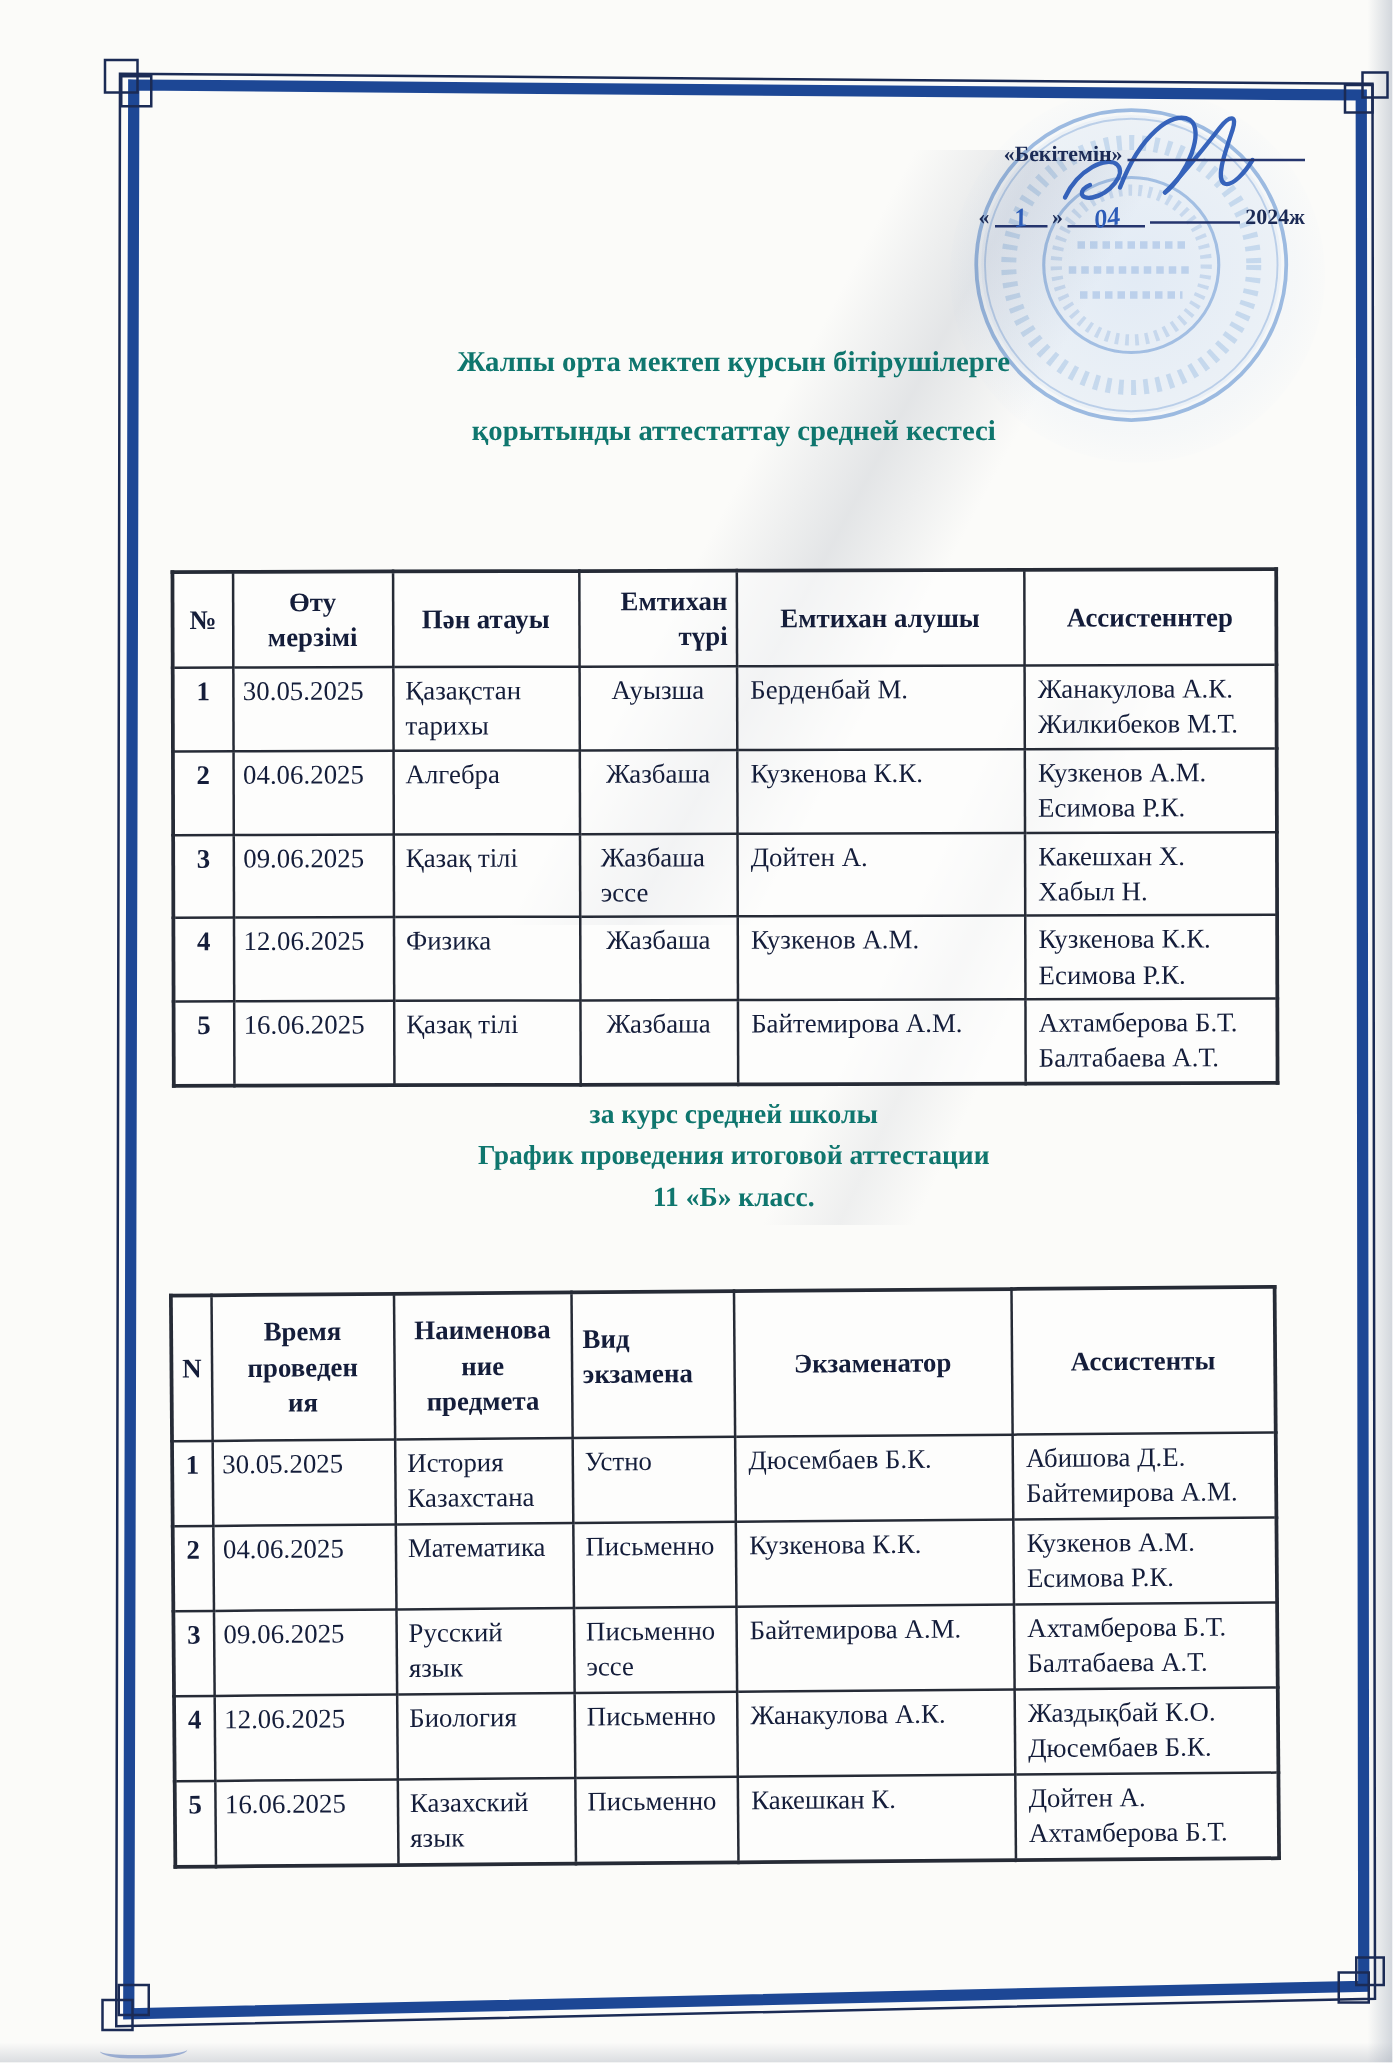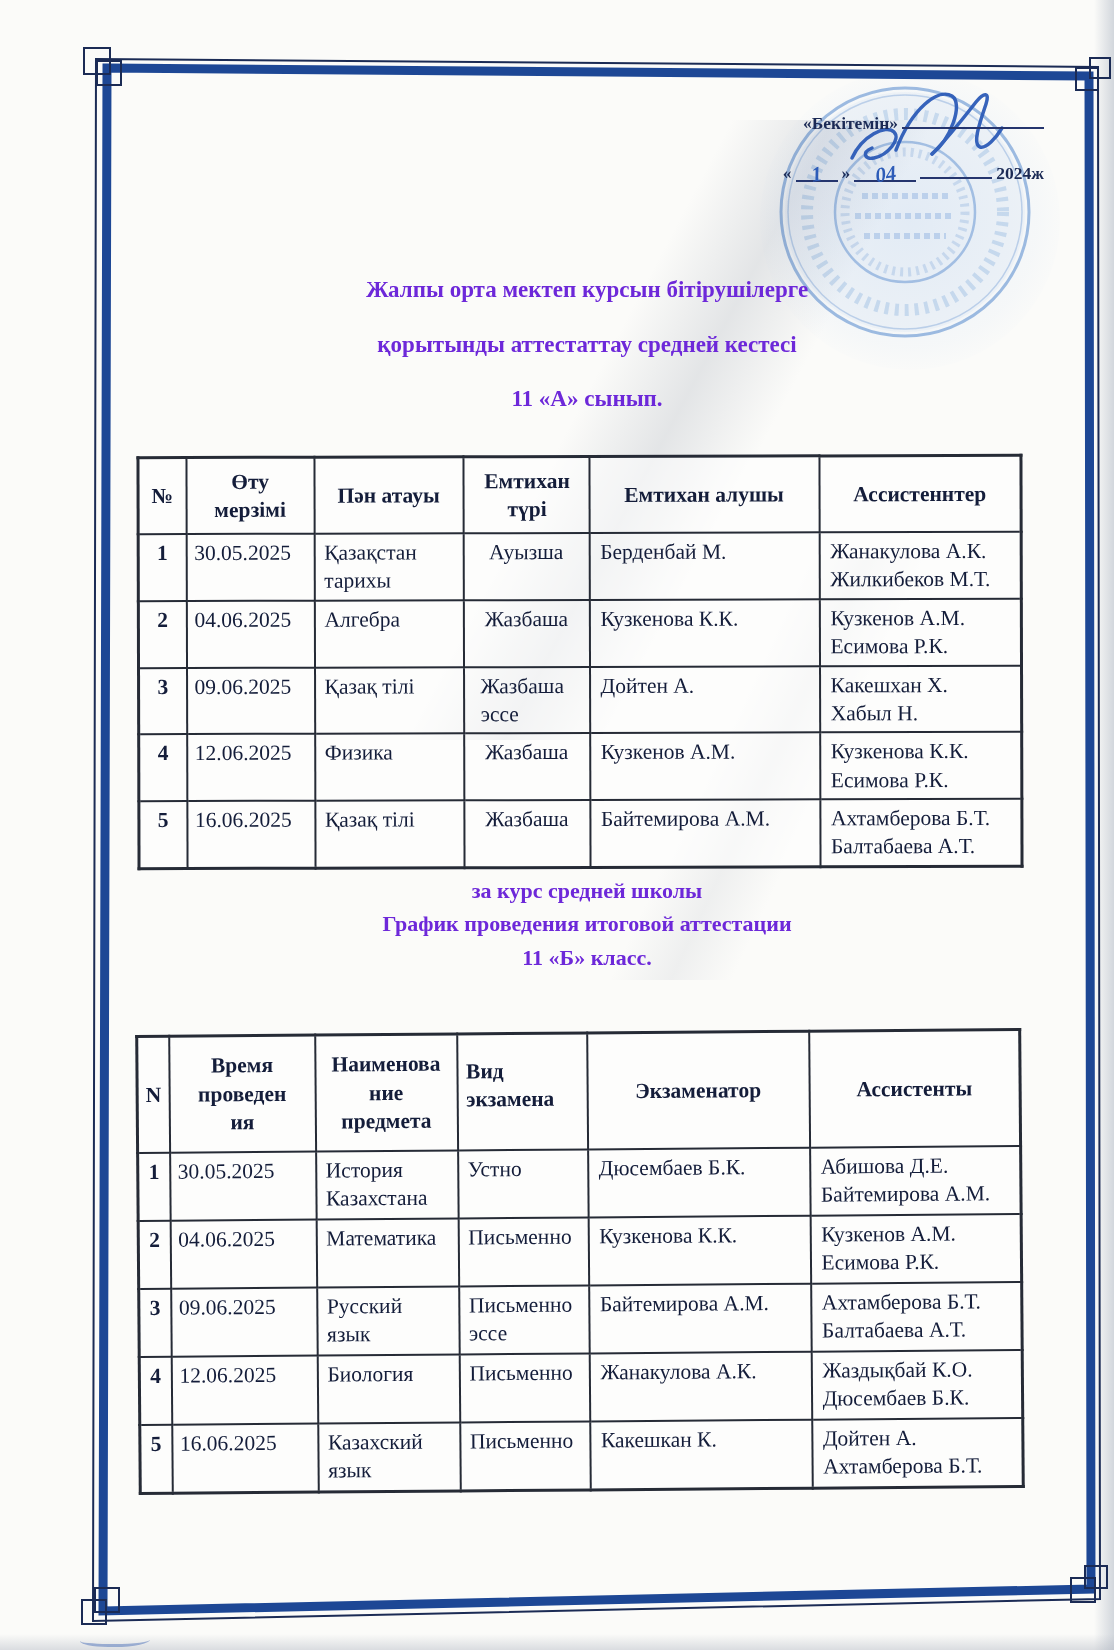--- a/index.html
+++ b/index.html
@@ -31,21 +31,21 @@
     border-bottom:2px solid #25356e;vertical-align:baseline;margin-left:4px;}
   .date-line{display:flex;justify-content:flex-end;align-items:baseline;gap:4px;}
   .blank{display:inline-block;border-bottom:2px solid #25356e;text-align:center;height:20px;}
   .blank.day{width:42px;}
   .blank.month{width:62px;}
   .blank.long{width:72px;}
   .hand{color:#2d5cb8;font-style:italic;font-size:21px;font-weight:bold;
     display:inline-block;transform:rotate(-9deg) translateY(2px);}
 
   
-  .title{position:absolute;left:137px;width:900px;text-align:center;font-weight:bold;color:#6d28d9;}
+  .title{position:absolute;left:137px;width:900px;text-align:center;font-weight:bold;color:#0f766e;}
   .title-a{top:276px;font-size:23px;}
   .title-a .tline{margin-bottom:27px;line-height:1.2;}
   .title-b{top:878px;font-size:22px;}
   .title-b .tline{margin-bottom:8px;line-height:1.15;}
 
   
   table.t{position:absolute;left:137px;border-collapse:collapse;table-layout:fixed;
     background:rgba(255,255,255,.55);}
   table.t,.t th,.t td{border:2px solid #262b36;}
   table.t{border-width:3px;}
@@ -54,21 +54,21 @@
   .t th{font-weight:bold;text-align:center;vertical-align:middle;}
   .t td{height:56px;}
   .t .num{text-align:center;font-weight:bold;padding-left:2px;padding-right:2px;}
   .t .date{padding-left:7px;}
   .t .subj{padding-left:9px;}
   .t .exmr{padding-left:10px;}
   .t .asst{padding-left:10px;}
   .t1{top:455px;transform:rotate(-0.15deg);}
   .t1 .type{text-align:center;border-radius:13px;}
   .t1 th{height:66px;}
-  .t1 .th-type{text-align:center;padding-left:8px;margin-left:33px;}
+  .t1 .th-type{text-align:right;padding-left:8px;margin-left:33px;}
   .t2{top:1035px;transform:rotate(-0.45deg);transform-origin:left center;}
   .t2 .type{text-align:left;padding-left:9px;}
   .t2 th{height:88px;}
   .t2 .th-type{text-align:left;padding-left:8px;vertical-align:top;padding-top:22px;}
   .t2 td{height:58px;}
 
   .page-curl{position:absolute;left:80px;top:1632px;width:70px;height:12px;
     border-bottom:3px solid rgba(60,100,180,.45);border-radius:0 0 50% 40%;}
 </style>
 </head>
@@ -130,21 +130,20 @@
       <span>»</span>
       <span class="blank month"><span class="hand">04</span></span>
       <span class="blank long"></span>
       <span>2024ж</span>
     </div>
   </div>
 
   <div class="title title-a">
     <div class="tline">Жалпы орта мектеп курсын бітірушілерге</div>
     <div class="tline">қорытынды аттестаттау средней кестесі</div>
-    <div class="tline">11 «А» сынып.</div>
   </div>
 
   <table class="t t1">
     <colgroup>
       <col style="width:48px">
         <col style="width:128px">
         <col style="width:149px">
       <col style="width:126px">
         <col style="width:230px">
         <col style="width:202px">

